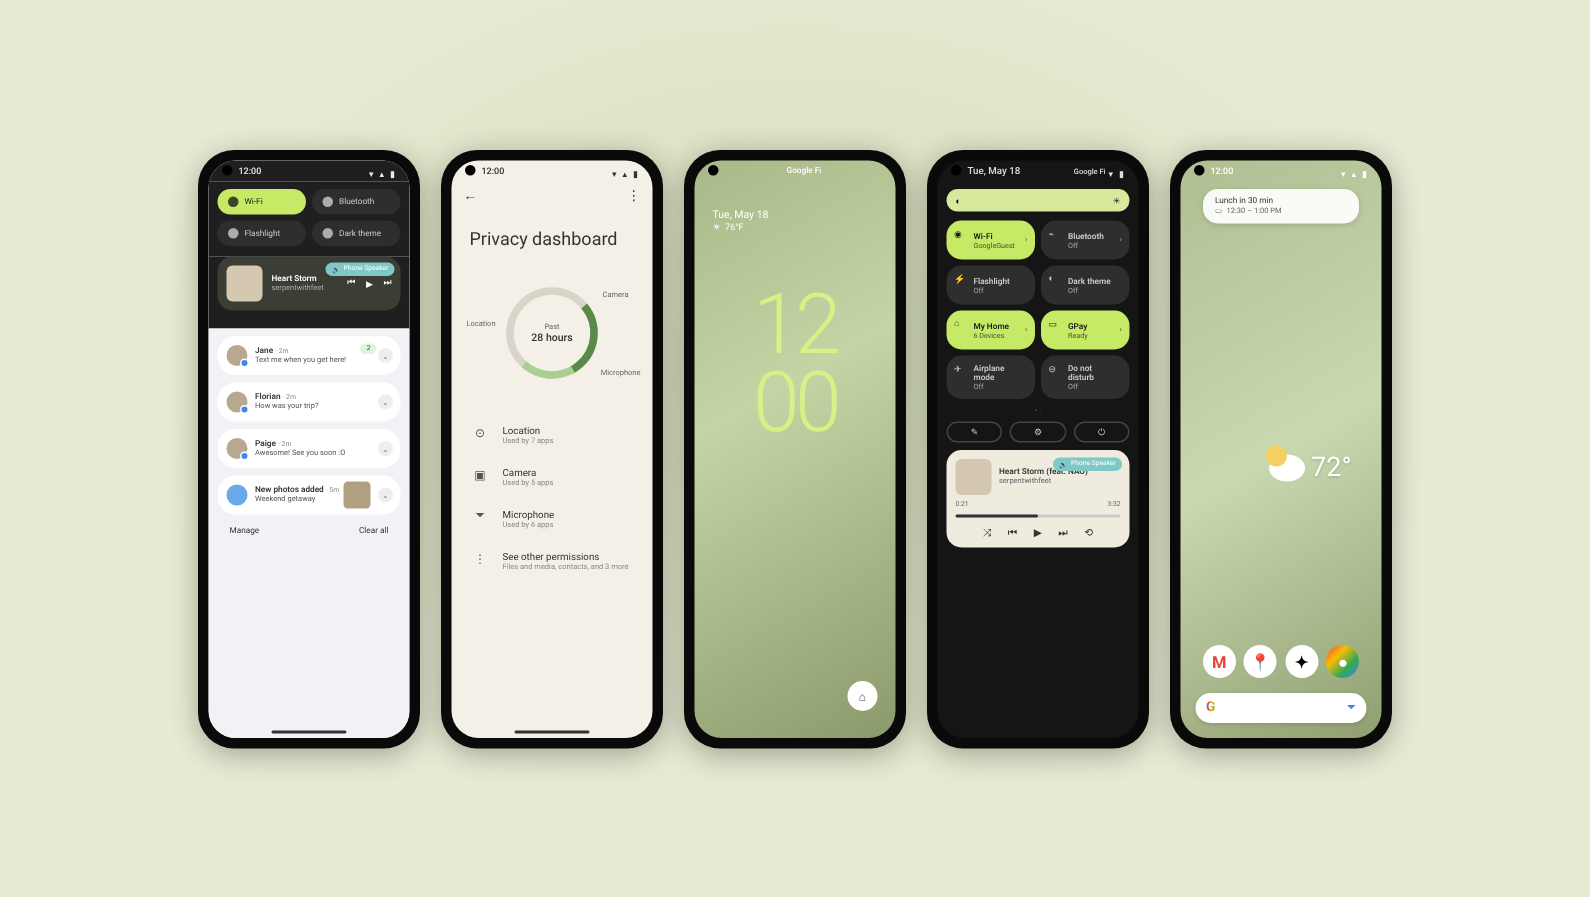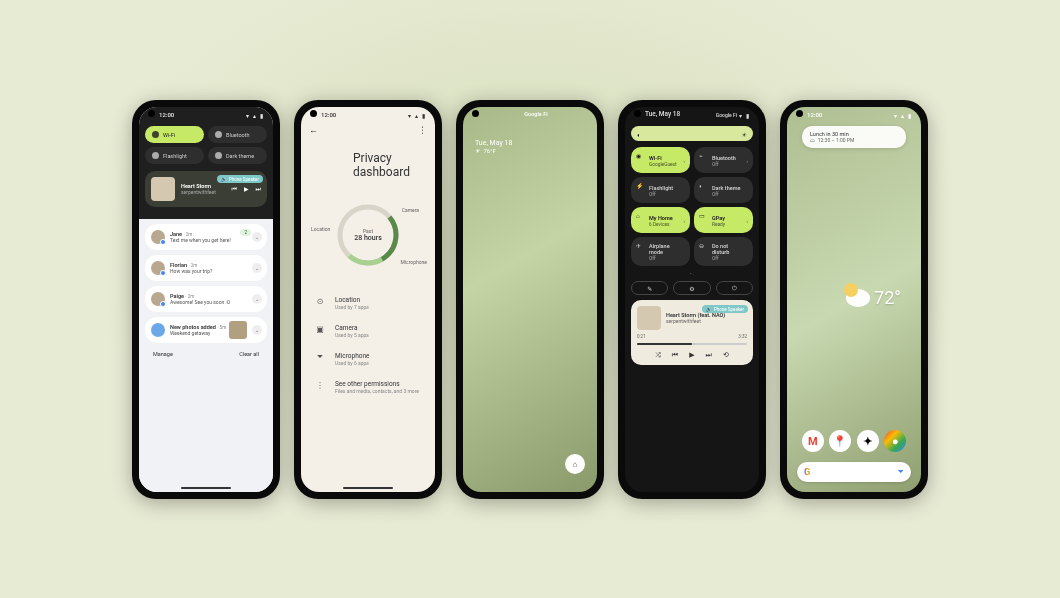--- a/index.html
+++ b/index.html
@@ -87,21 +87,21 @@
 .notif-body { font-size: 5px; color: #555; }
 .notif-thumb { width:18px; height:18px; background:#b0a080; border-radius:3px; position:absolute; right:20px; top:50%; transform:translateY(-50%);}
 .notif-footer { display:flex; justify-content:space-between; padding: 3px 8px; font-size:5.5px; color:#333; }
 
 
 .p2 .screen { background: #f4f0e8; color: #333; }
 .p2 .status-bar { color: #333; }
 .topbar { display:flex; justify-content:space-between; padding: 4px 8px; align-items:center;}
 .back-arrow { font-size:9px; color:#333;}
 .menu-dots { font-size:9px; color:#333;}
-.pd-title { font-size: 12px; font-weight: 400; padding: 12px 12px 10px; margin-left: 40px; }
+.pd-title { font-size: 12px; font-weight: 400; padding: 12px 12px 10px; }
 .donut-wrap { position: relative; height: 92px; display:flex; align-items:center; justify-content:center;}
 .donut-lbl { position: absolute; font-size: 5px; color: #666; }
 .donut-lbl.loc { left: 10px; top: 40%; }
 .donut-lbl.cam { right: 16px; top: 18px; }
 .donut-lbl.mic { right: 8px; bottom: 16px; }
 .donut-center { position:absolute; text-align:center; font-size:5px; color:#666;}
 .donut-center b { display:block; font-size:7px; color:#333; font-weight:500;}
 .perm-list { padding: 8px 12px; }
 .perm-item { display: flex; gap: 10px; align-items:flex-start; padding: 7px 2px; }
 .perm-icon { width: 10px; height: 10px; display:flex; align-items:center; justify-content:center; font-size:8px; color:#555; flex-shrink:0;}
@@ -146,21 +146,21 @@
 .media-big .prog::after { content:''; position:absolute; left:0; width:50%; height:100%; background:#333; border-radius:1px;}
 .media-big .times { display:flex; justify-content:space-between; font-size:4.5px; color:#666;}
 .media-big .ctrl { display:flex; justify-content:center; gap:11px; color:#333; font-size:7px; padding-top:2px;}
 .media-big .speaker-pill { top:5px; right:5px;}
 
 
 .p5 .screen { background: linear-gradient(150deg, #b0bf92 0%, #c8d8b0 50%, #909f70 100%); }
 .p5 .status-bar { color:#fff; }
 .event-pill { background: rgba(255,255,255,0.92); margin:5px 15px; border-radius:10px; padding:5px 8px; font-size:5.5px; color:#333; box-shadow: 0 1px 4px rgba(0,0,0,0.15);}
 .event-pill .sub { font-size:5px; color:#666; display:flex; align-items:center; gap:3px;}
-.weather-widget { position:absolute; right:20px; top:180px; display:flex; align-items:center; gap:4px;}
+.weather-widget { position:absolute; right:20px; top:194px; display:flex; align-items:center; gap:4px;}
 .weather-widget .temp { font-size:18px; font-weight:400; color:#fff; text-shadow:0 1px 2px rgba(0,0,0,0.2);}
 .weather-cloud { width:24px; height:18px; background:#fff; border-radius:50%; position:relative;}
 .weather-cloud::before { content:''; position:absolute; width:14px; height:14px; background:#f5d060; border-radius:50%; top:-6px; left:-2px;}
 .app-row { position:absolute; bottom:40px; left:0; right:0; display:flex; justify-content:space-around; padding:0 12px;}
 .app-ic { width:22px; height:22px; border-radius:50%; background:#fff; display:flex; align-items:center; justify-content:center; font-size:11px; font-weight:bold;}
 .search-pill { position:absolute; bottom:10px; left:10px; right:10px; height:20px; background:#fff; border-radius:12px; display:flex; align-items:center; justify-content:space-between; padding:0 7px; box-shadow:0 1px 3px rgba(0,0,0,0.15);}
 .search-pill .g-logo { font-size:9px; font-weight:bold;}
 .search-pill .mic { font-size:8px; color:#4285f4;}
 </style>
 </head>
@@ -336,20 +336,24 @@
           <span class="carrier">Google Fi</span>
           <span></span>
     </div>
     <div class="lock-date-wrap">
       <div class="lock-date">Tue, May 18</div>
       <div class="lock-temp">
             <span>☀</span>
             <span>76°F</span>
           </div>
     </div>
+    <div class="lock-clock">
+      <div>12</div>
+      <div>00</div>
+    </div>
     <div class="lock-fab">⌂</div>
   </div>
 </div>
 
 <div class="phone p4">
   <div class="notch"></div>
   <div class="screen">
     <div class="status-bar">
       <span class="date-lg">Tue, May 18</span>
       <div class="status-icons">

